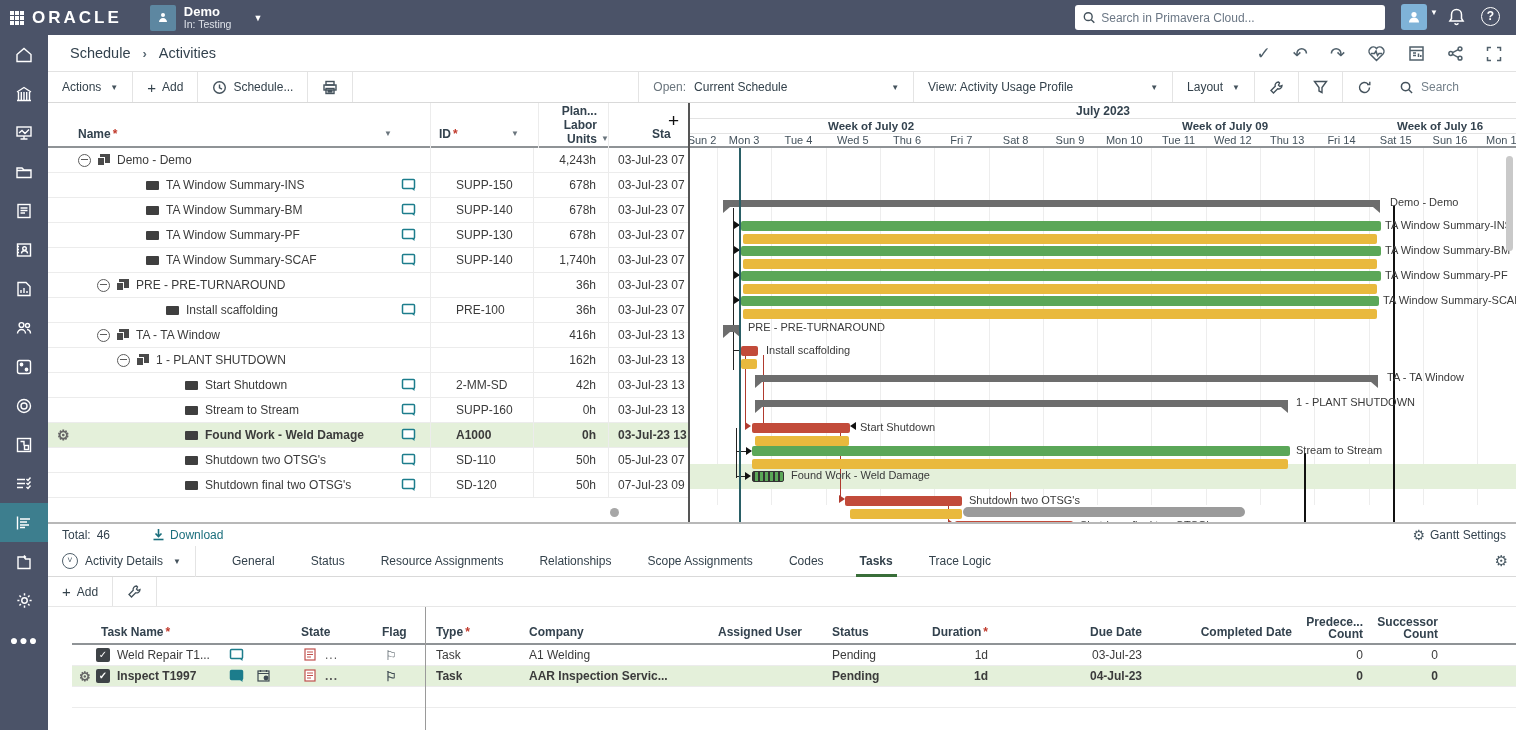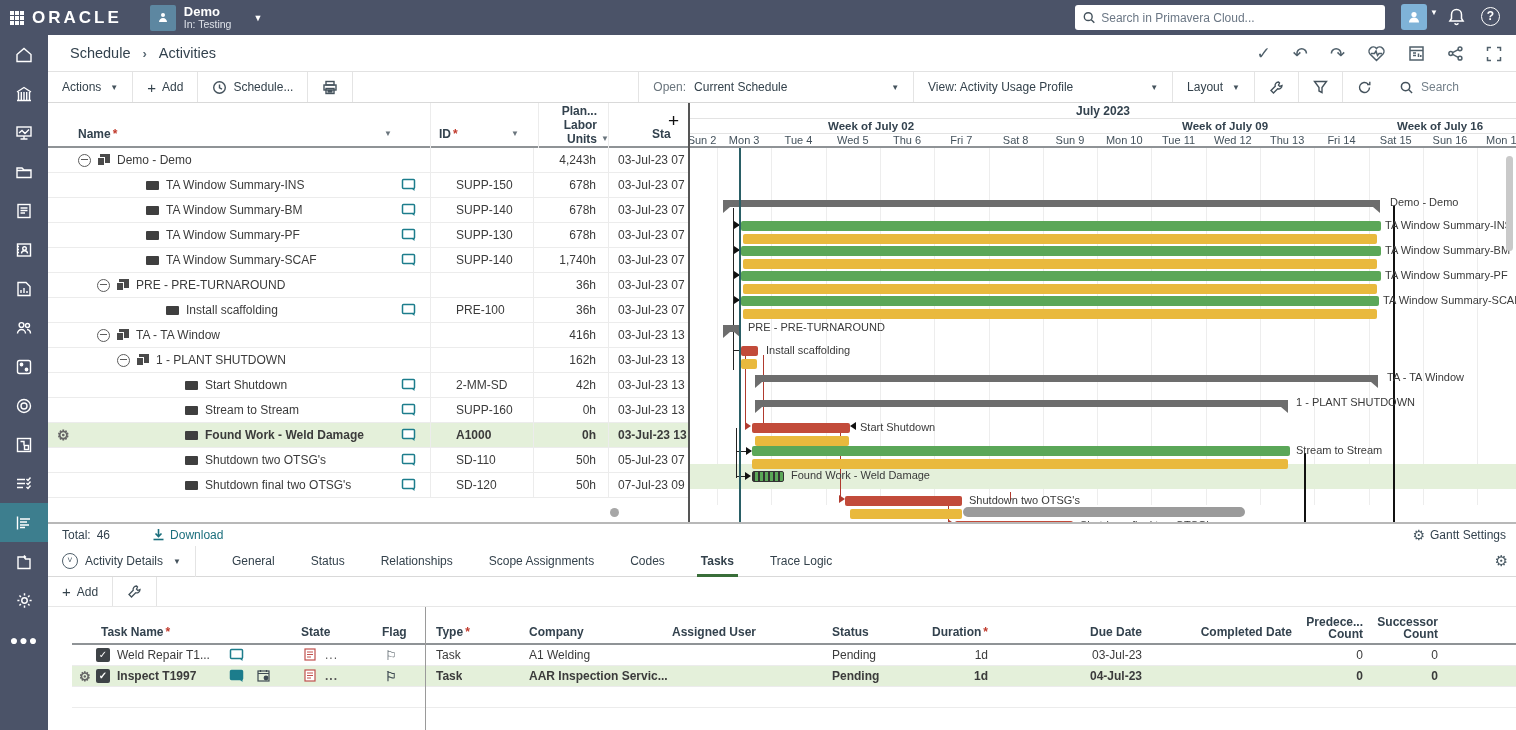--- a/index.html
+++ b/index.html
@@ -749,20 +749,21 @@
 
   <div class="tabbar">
     <div class="ad-sec">
       <span class="ad-circ">˅</span>
       <span>Activity Details</span>
       <span class="tb-caret">▼</span>
     </div>
     <div class="tabs">
         <div class="tab">General</div>
         <div class="tab">Status</div>
+        <div class="tab">Resource Assignments</div>
         <div class="tab">Relationships</div>
         <div class="tab">Scope Assignments</div>
         <div class="tab">Codes</div>
         <div class="tab active">Tasks</div>
         <div class="tab">Trace Logic</div>
       </div>
     <span class="tab-gear">⚙</span>
   </div>
 
   <div class="subbar">
@@ -777,21 +778,21 @@
     </div>
   </div>
 
   <div class="taskpane">
     <div class="t-head">
       <div class="tc" style="left:29px;"><span>Task Name</span><span class="req">*</span></div>
       <div class="tc" style="left:229px;">State</div>
       <div class="tc" style="left:310px;">Flag</div>
       <div class="tc" style="left:364px;"><span>Type</span><span class="req">*</span></div>
       <div class="tc" style="left:457px;">Company</div>
-      <div class="tc" style="left:600px;">Assigned User</div>
+      <div class="tc" style="left:646px;">Assigned User</div>
       <div class="tc" style="left:760px;">Status</div>
       <div class="tc" style="left:854px; width:62px; text-align:right;"><span>Duration</span><span class="req">*</span></div>
       <div class="tc" style="left:960px; width:110px; text-align:right;">Due Date</div>
       <div class="tc" style="left:1110px; width:110px; text-align:right;">Completed Date</div>
       <div class="tc two" style="left:1229px; width:62px;"><span>Predece...</span><br><span>Count</span></div>
       <div class="tc two" style="left:1300px; width:66px;"><span>Successor</span><br><span>Count</span></div>
     </div>
     <div id="task-rows">
         <div class="trow" style="top: 38px;">
           <span class="taskico" style="left:24px">✓</span>

